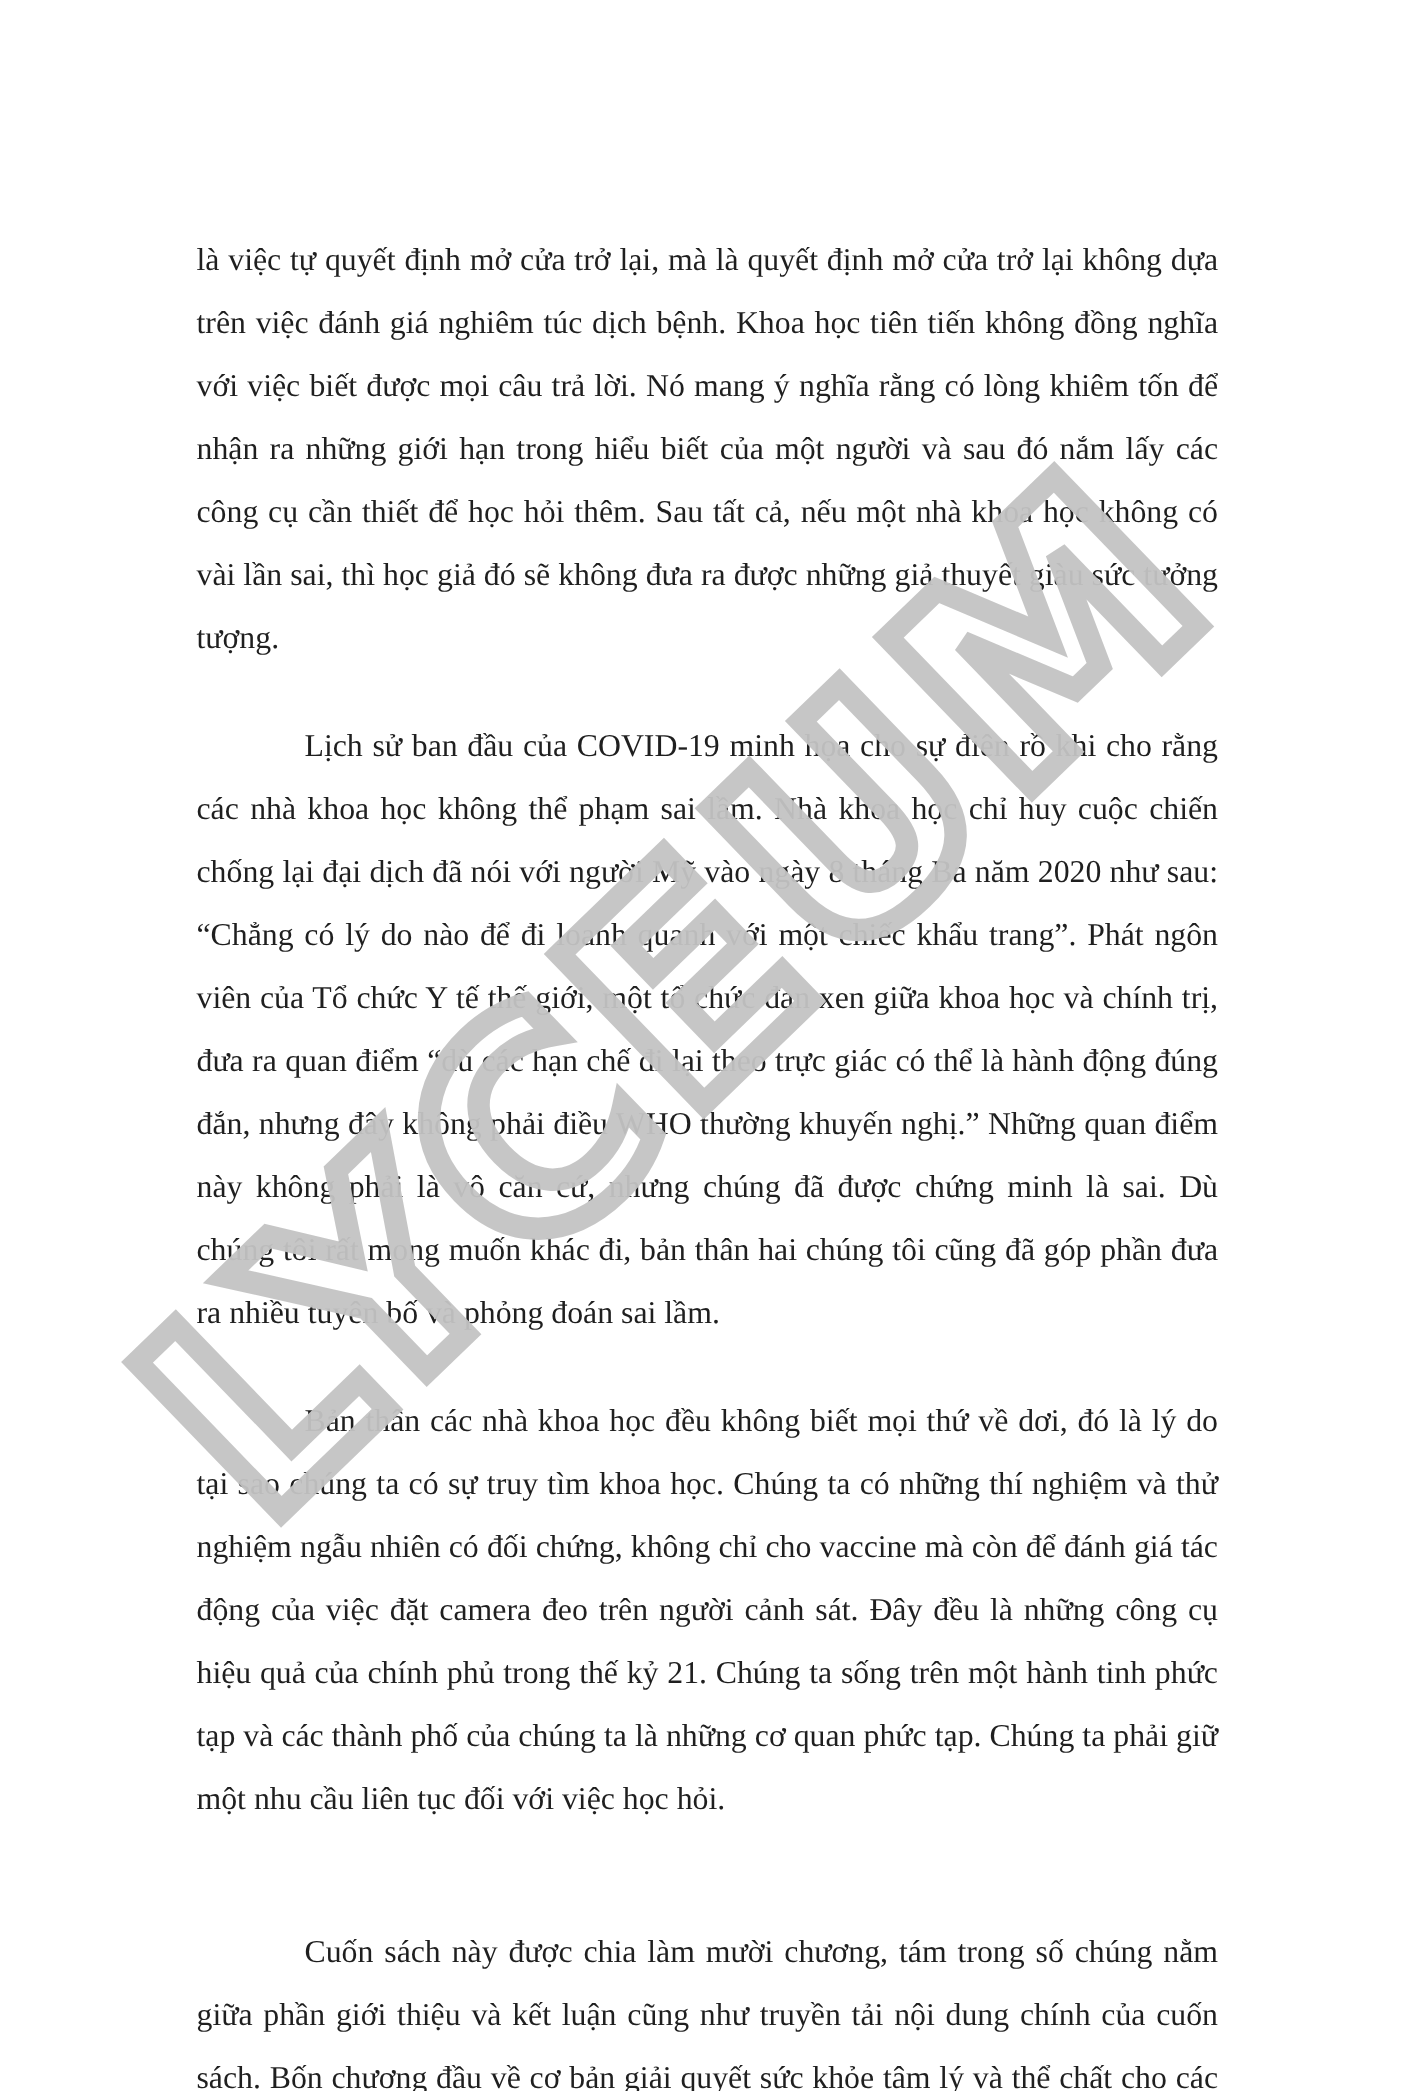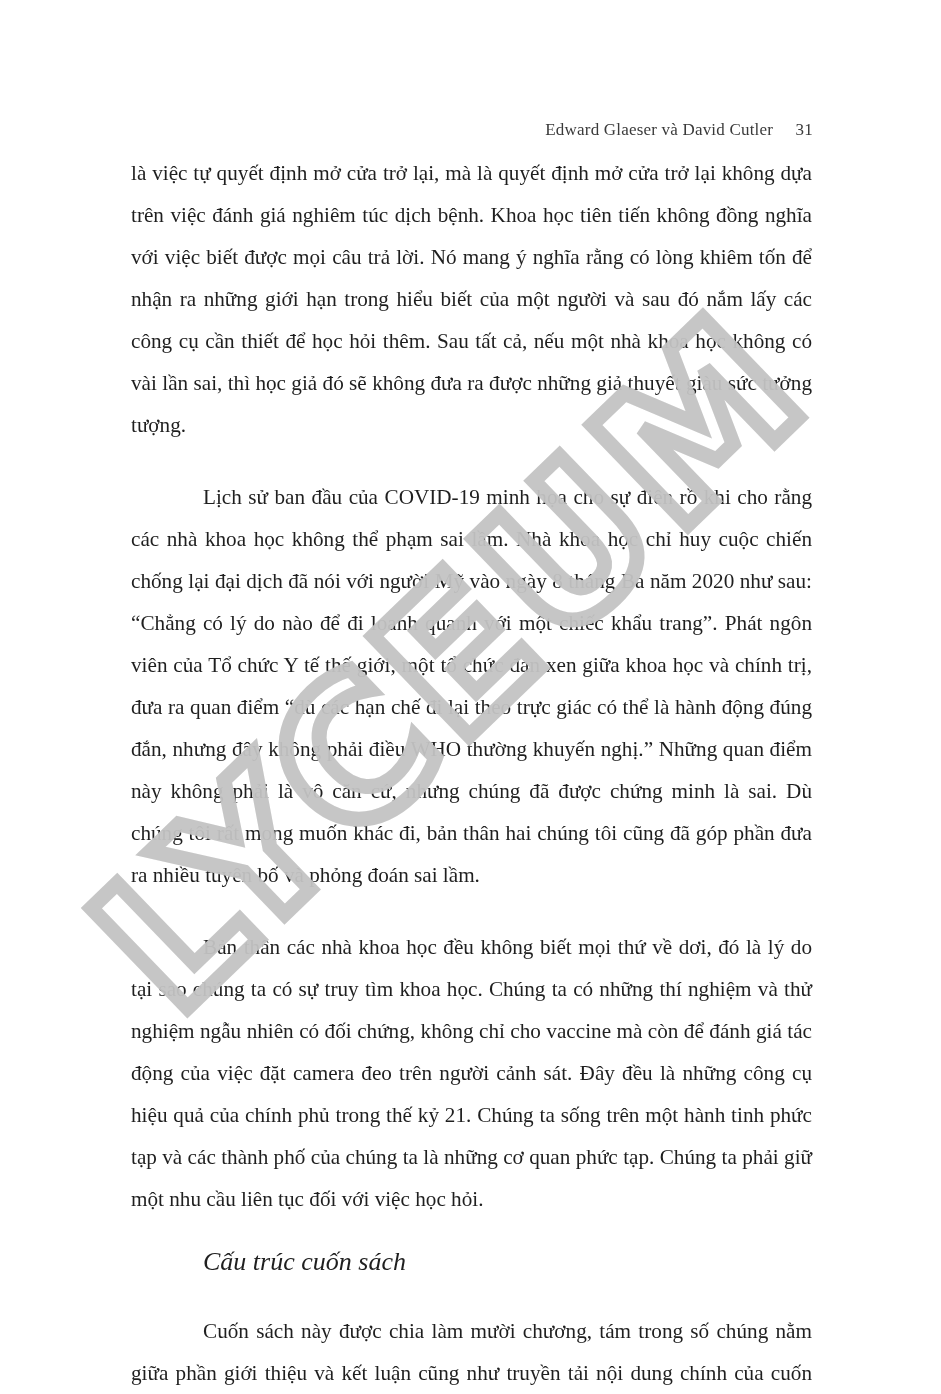--- a/index.html
+++ b/index.html
@@ -92,33 +92,28 @@
       stroke-linejoin: miter;
       letter-spacing: 10px;
       opacity: 0.95;
     }
   </style>
 </head>
 <body>
 
 <div class="page">
 
-  <div class="running-header">
-    <span class="authors">Edward Glaeser và David Cutler</span>
-    <span class="page-number">31</span>
-  </div>
 
   <div class="body-text">
     <p class="para">là việc tự quyết định mở cửa trở lại, mà là quyết định mở cửa trở lại không dựa trên việc đánh giá nghiêm túc dịch bệnh. Khoa học tiên tiến không đồng nghĩa với việc biết được mọi câu trả lời. Nó mang ý nghĩa rằng có lòng khiêm tốn để nhận ra những giới hạn trong hiểu biết của một người và sau đó nắm lấy các công cụ cần thiết để học hỏi thêm. Sau tất cả, nếu một nhà khoa học không có vài lần sai, thì học giả đó sẽ không đưa ra được những giả thuyết giàu sức tưởng tượng.</p>
     <div class="para-gap"></div>
     <p class="para indent">Lịch sử ban đầu của COVID-19 minh họa cho sự điên rồ khi cho rằng các nhà khoa học không thể phạm sai lầm. Nhà khoa học chỉ huy cuộc chiến chống lại đại dịch đã nói với người Mỹ vào ngày 8 tháng Ba năm 2020 như sau: “Chẳng có lý do nào để đi loanh quanh với một chiếc khẩu trang”. Phát ngôn viên của Tổ chức Y tế thế giới, một tổ chức đan xen giữa khoa học và chính trị, đưa ra quan điểm “dù các hạn chế đi lại theo trực giác có thể là hành động đúng đắn, nhưng đây không phải điều WHO thường khuyến nghị.” Những quan điểm này không phải là vô căn cứ, nhưng chúng đã được chứng minh là sai. Dù chúng tôi rất mong muốn khác đi, bản thân hai chúng tôi cũng đã góp phần đưa ra nhiều tuyên bố và phỏng đoán sai lầm.</p>
     <div class="para-gap"></div>
     <p class="para indent">Bản thân các nhà khoa học đều không biết mọi thứ về dơi, đó là lý do tại sao chúng ta có sự truy tìm khoa học. Chúng ta có những thí nghiệm và thử nghiệm ngẫu nhiên có đối chứng, không chỉ cho vaccine mà còn để đánh giá tác động của việc đặt camera đeo trên người cảnh sát. Đây đều là những công cụ hiệu quả của chính phủ trong thế kỷ 21. Chúng ta sống trên một hành tinh phức tạp và các thành phố của chúng ta là những cơ quan phức tạp. Chúng ta phải giữ một nhu cầu liên tục đối với việc học hỏi.</p>
     <div class="heading-gap-top"></div>
-    <h2 class="section-heading">Cấu trúc cuốn sách</h2>
     <div class="heading-gap-bottom"></div>
     <p class="para indent">Cuốn sách này được chia làm mười chương, tám trong số chúng nằm giữa phần giới thiệu và kết luận cũng như truyền tải nội dung chính của cuốn sách. Bốn chương đầu về cơ bản giải quyết sức khỏe tâm lý và thể chất cho các thành phố. Bốn chương cuối đề cập đến những thách thức về kinh tế và xã hội mà đại dịch gây ra. Các chương đều bao gồm phán đoán của chúng tôi đối với vấn đề và những đề xuất</p>
   </div>
 
   <div class="watermark">
     <svg width="941" height="1394" viewBox="0 0 941 1394">
       <text x="0" y="0" font-size="190" transform="translate(175 1020) rotate(-44)">LYCEUM</text>
     </svg>
   </div>
 

